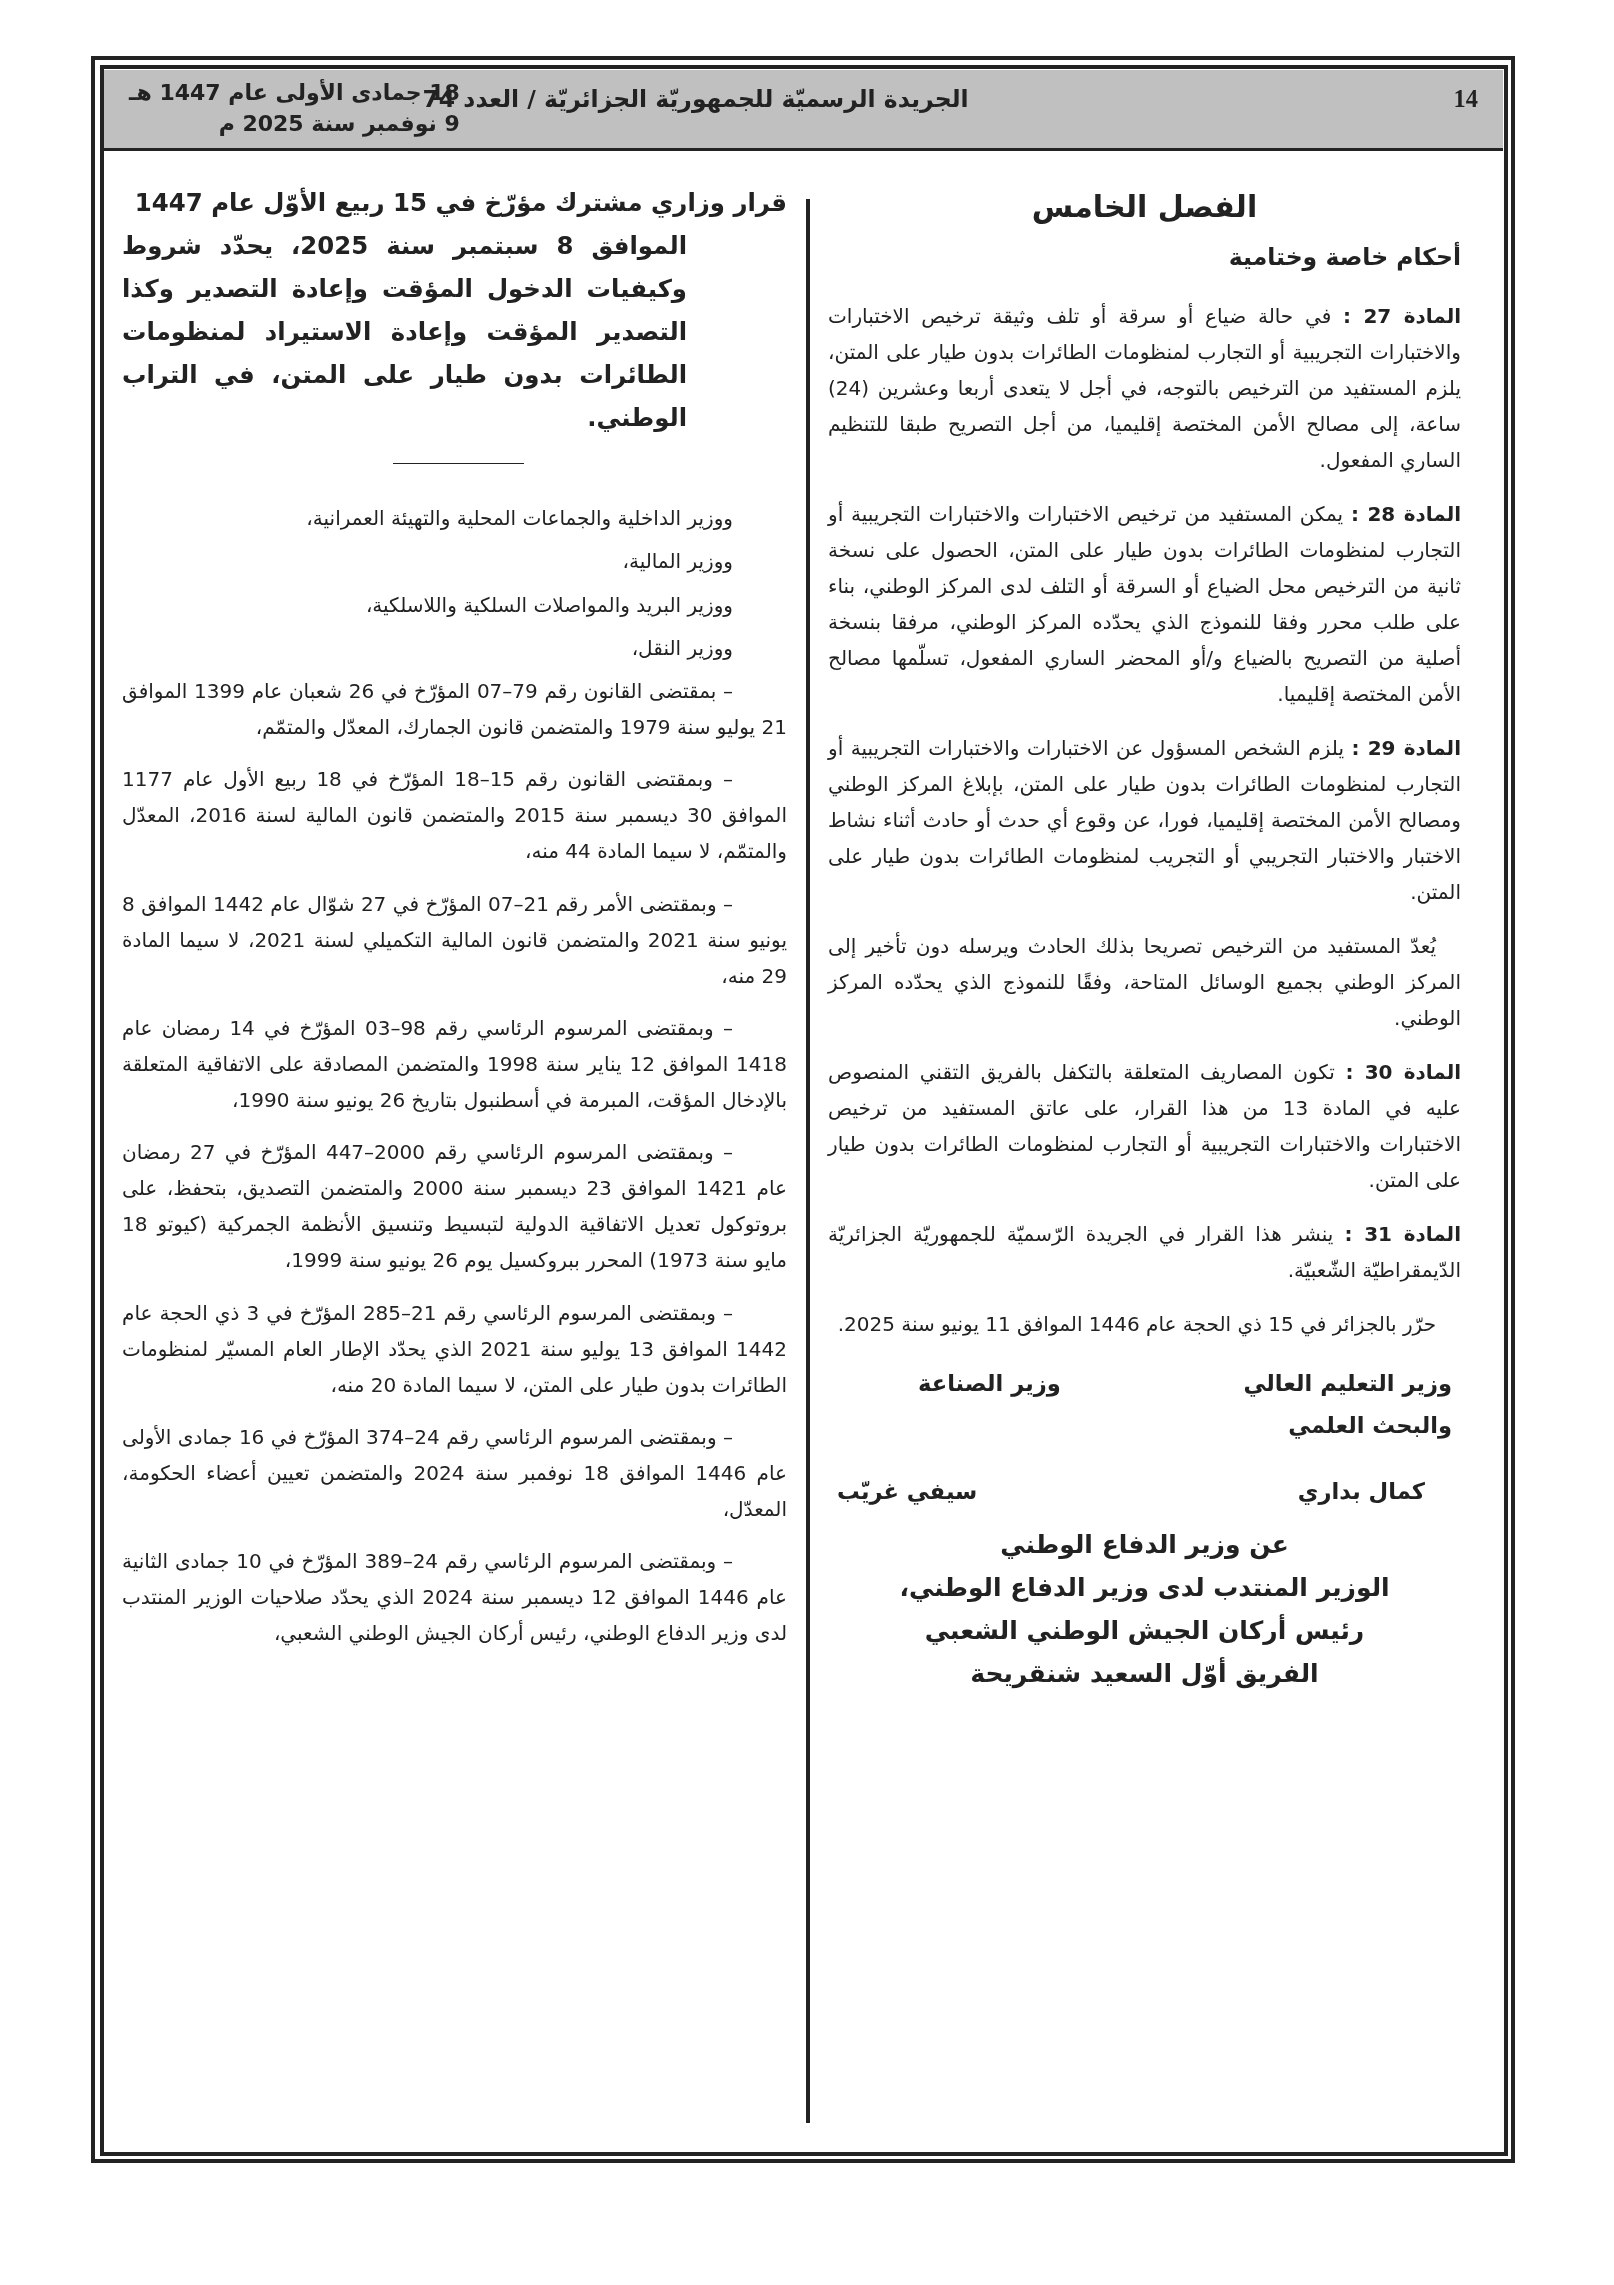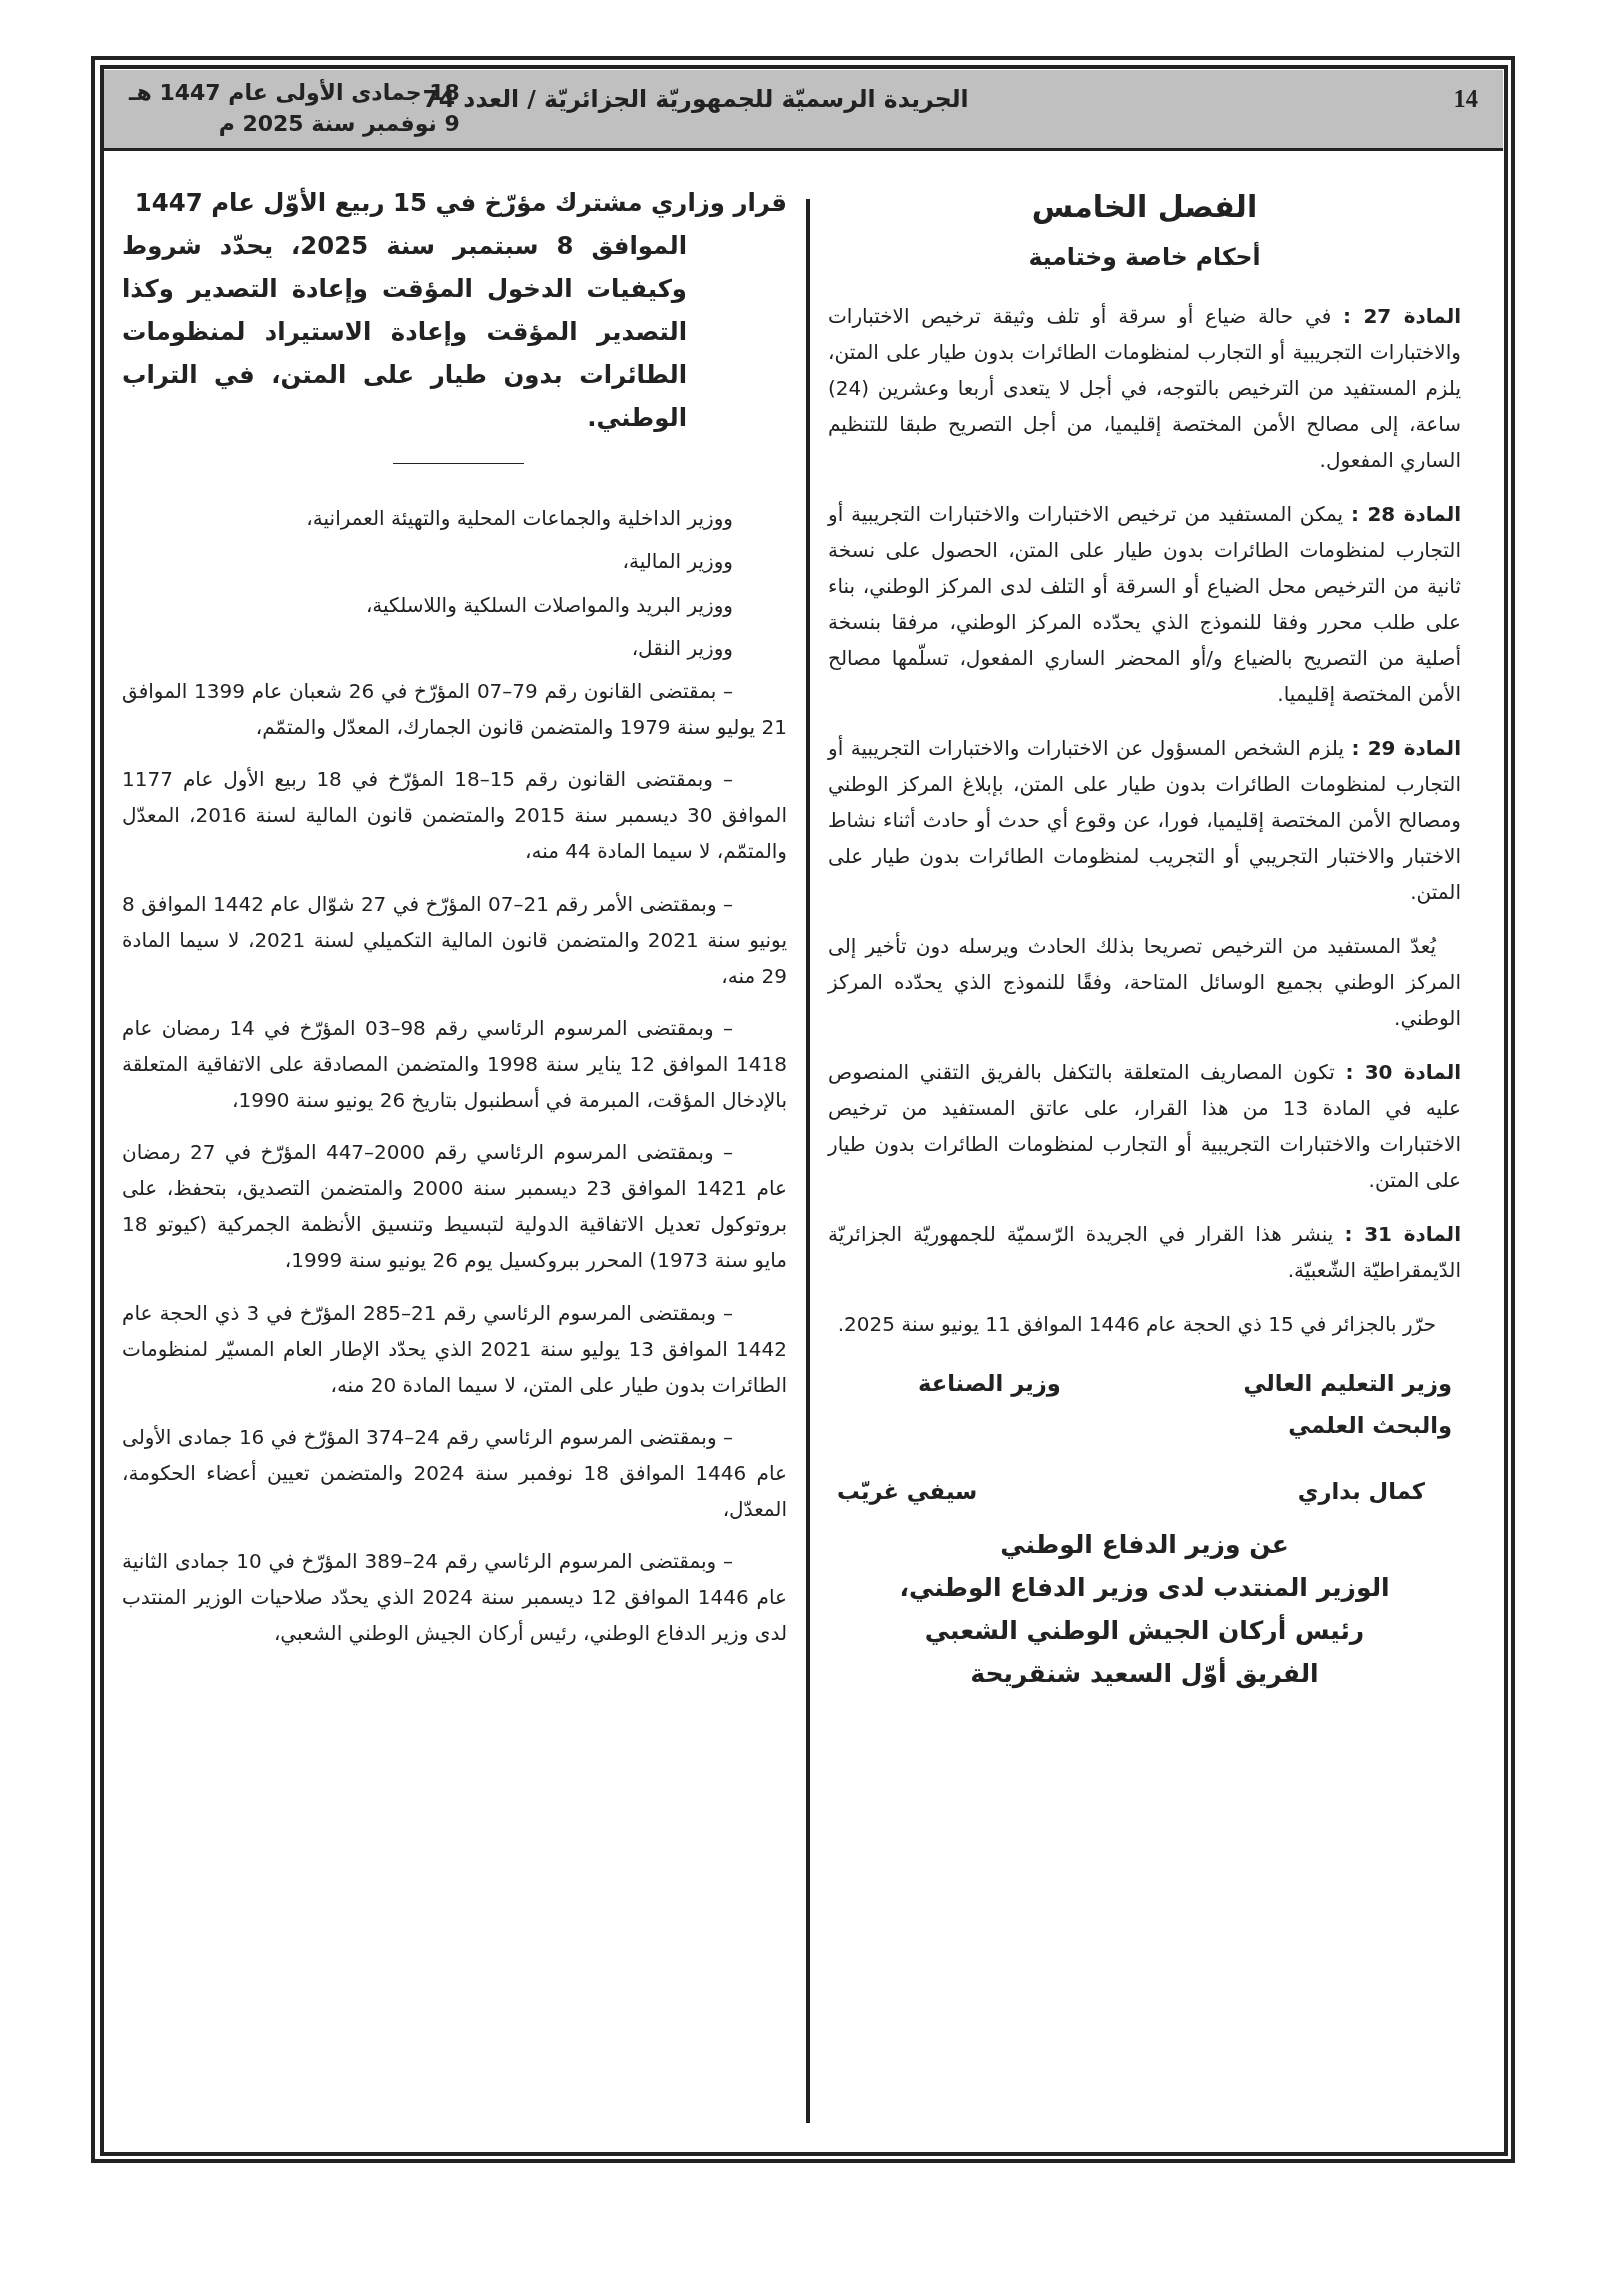--- a/index.html
+++ b/index.html
@@ -17,21 +17,21 @@
                    font-weight:bold; font-size:23.5px; padding-right:226px; }
   .hdr-date { position:absolute; left:25px; top:7px; text-align:right; font-weight:bold;
               font-size:22px; line-height:31px; }
   .divider { position:absolute; left:806px; top:199px; width:3.6px; height:1924px; background:#232323; }
 
   .col { position:absolute; top:181px; font-size:20px; line-height:36px; text-align:justify; }
   .col.right { left:828px; width:633px; }
   .col.left { left:122px; width:665px; }
 
   .chapter-title { text-align:center; font-weight:bold; font-size:30px; line-height:51px; margin:0; }
-  .chapter-sub { text-align:center; font-weight:bold; font-size:23.5px; line-height:51px; margin:0 0 14.5px 0; }
+  .chapter-sub { text-align:right; font-weight:bold; font-size:23.5px; line-height:51px; margin:0 0 14.5px 0; }
   .article { margin:0 0 18px 0; text-indent:0; }
   .art-label { font-weight:bold; }
   .para { margin:0 0 18px 0; text-indent:25px; }
   .signed { margin:0 0 20px 0; text-indent:25px; }
 
   .sig-grid { display:flex; justify-content:space-between; font-weight:bold; font-size:22.6px; line-height:42px; padding:0 9px; }
   .sig-col { text-align:right; }
   .sig-col.second { padding-left:81px; }
   .sig-names { display:flex; justify-content:space-between; font-weight:bold; font-size:22.6px; margin:27px 0 14.5px 0; padding:0 36px 0 9px; }
   .sig-defense { text-align:center; font-weight:bold; font-size:25px; line-height:43px; }

